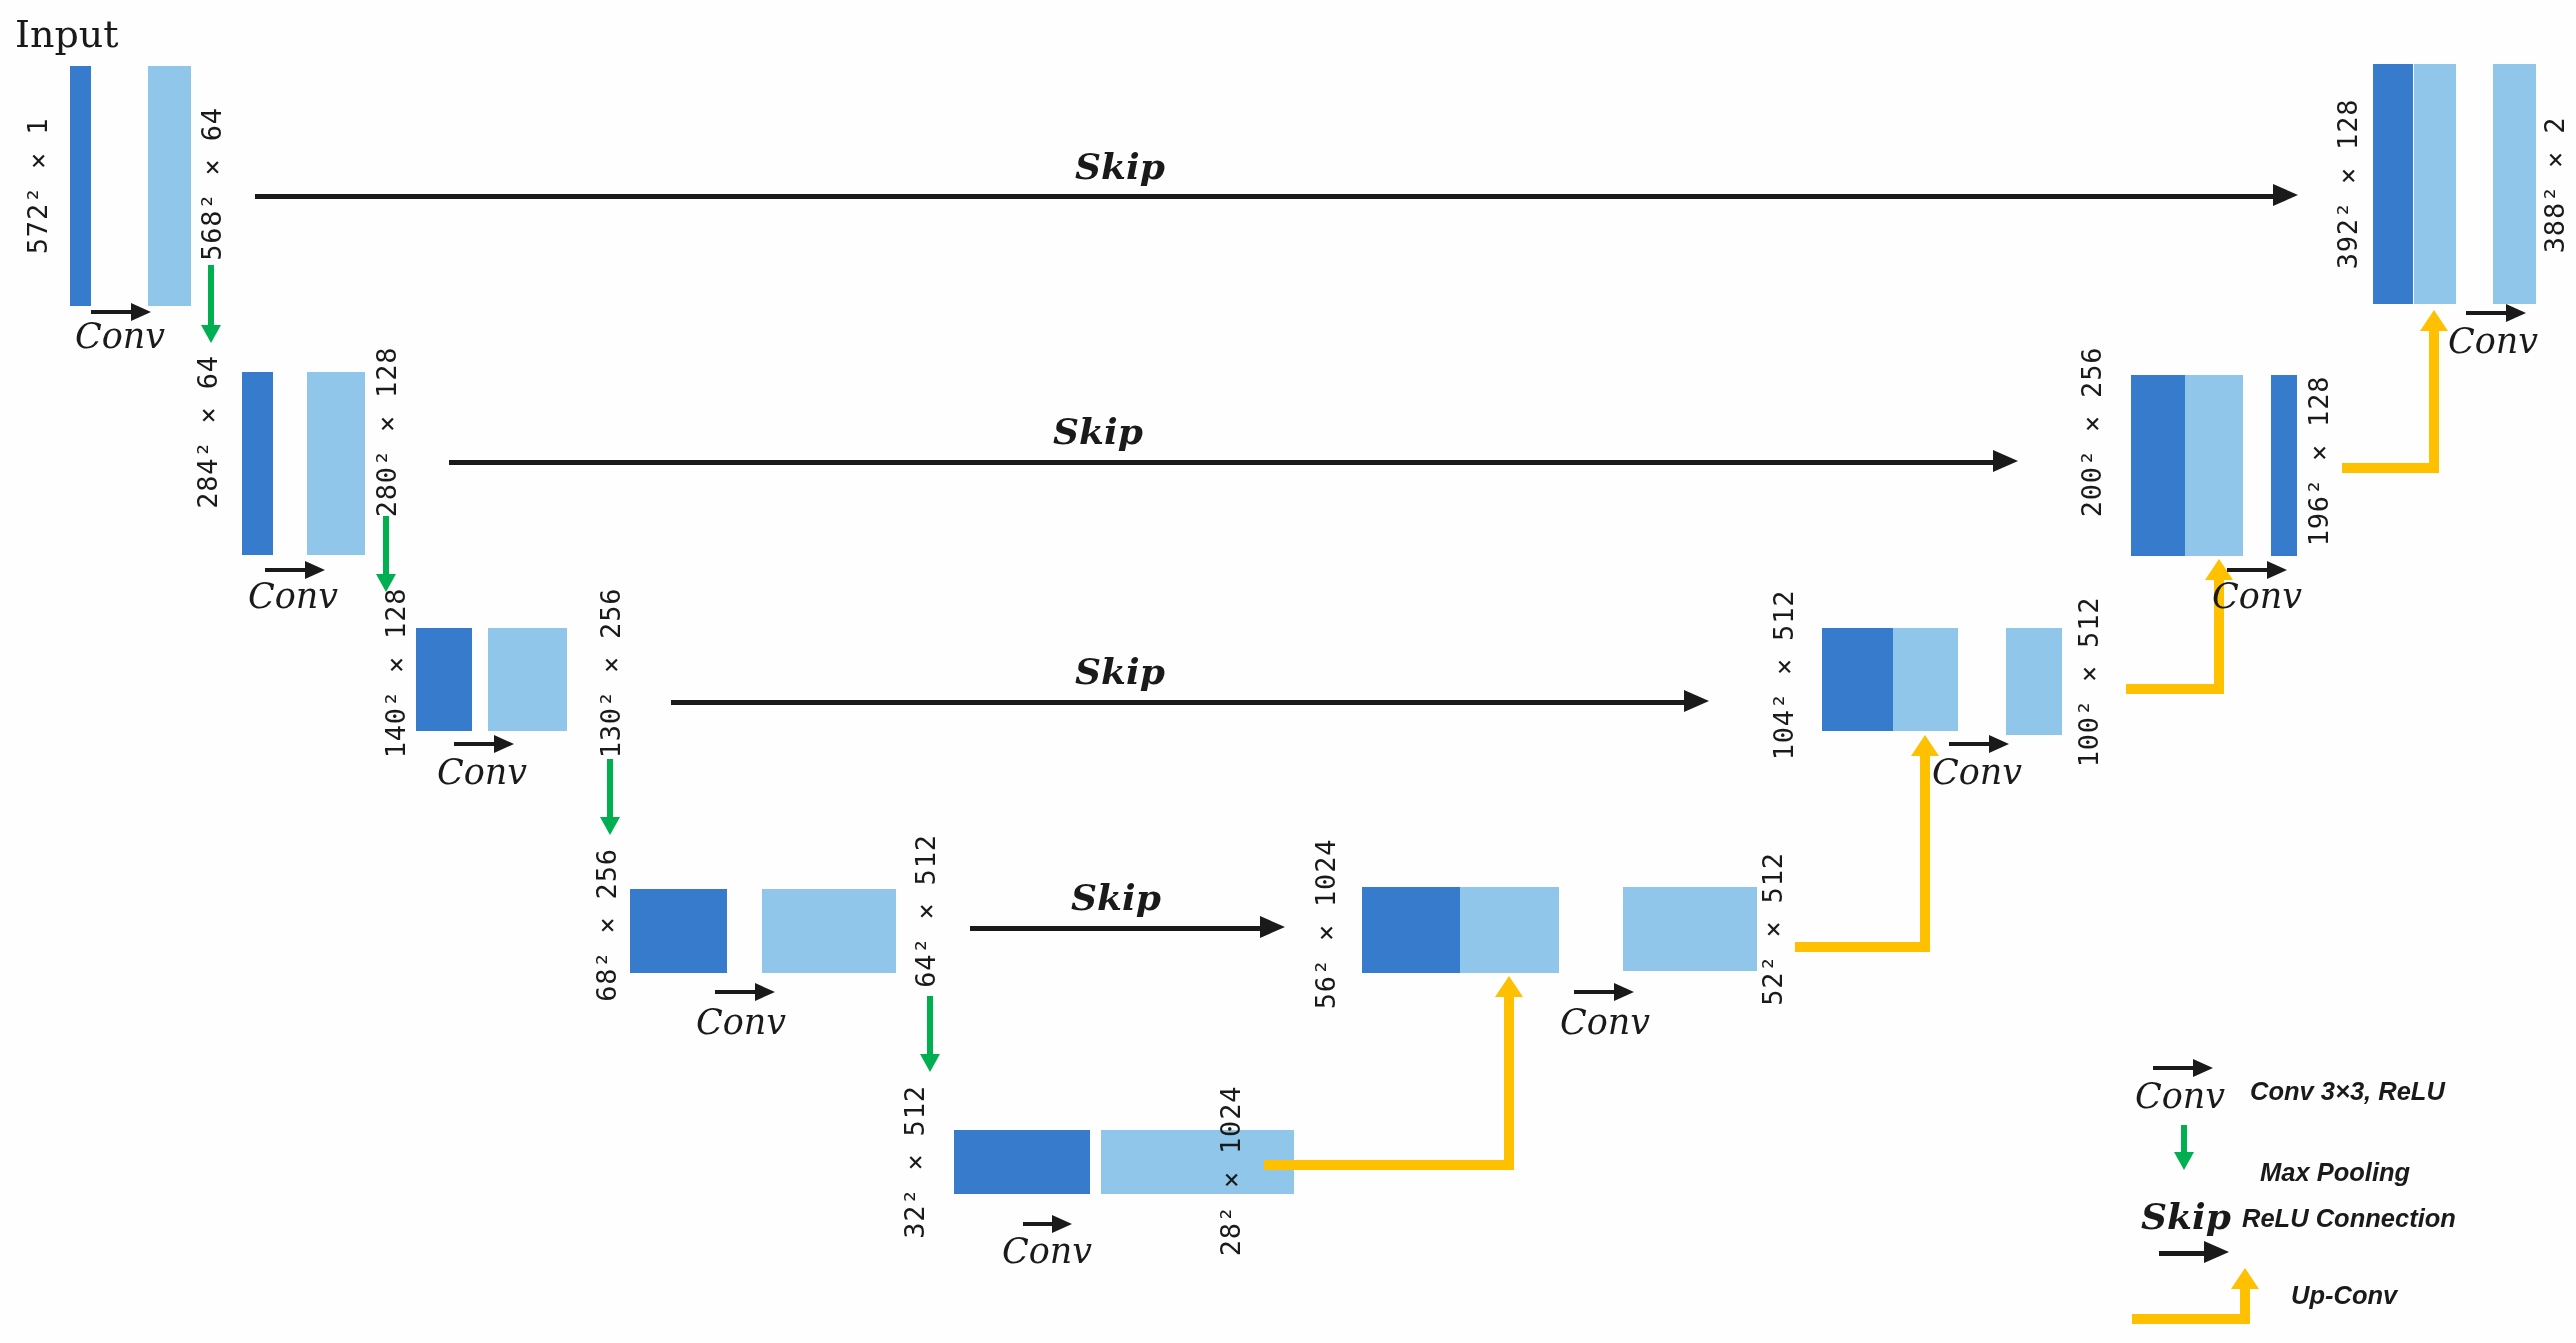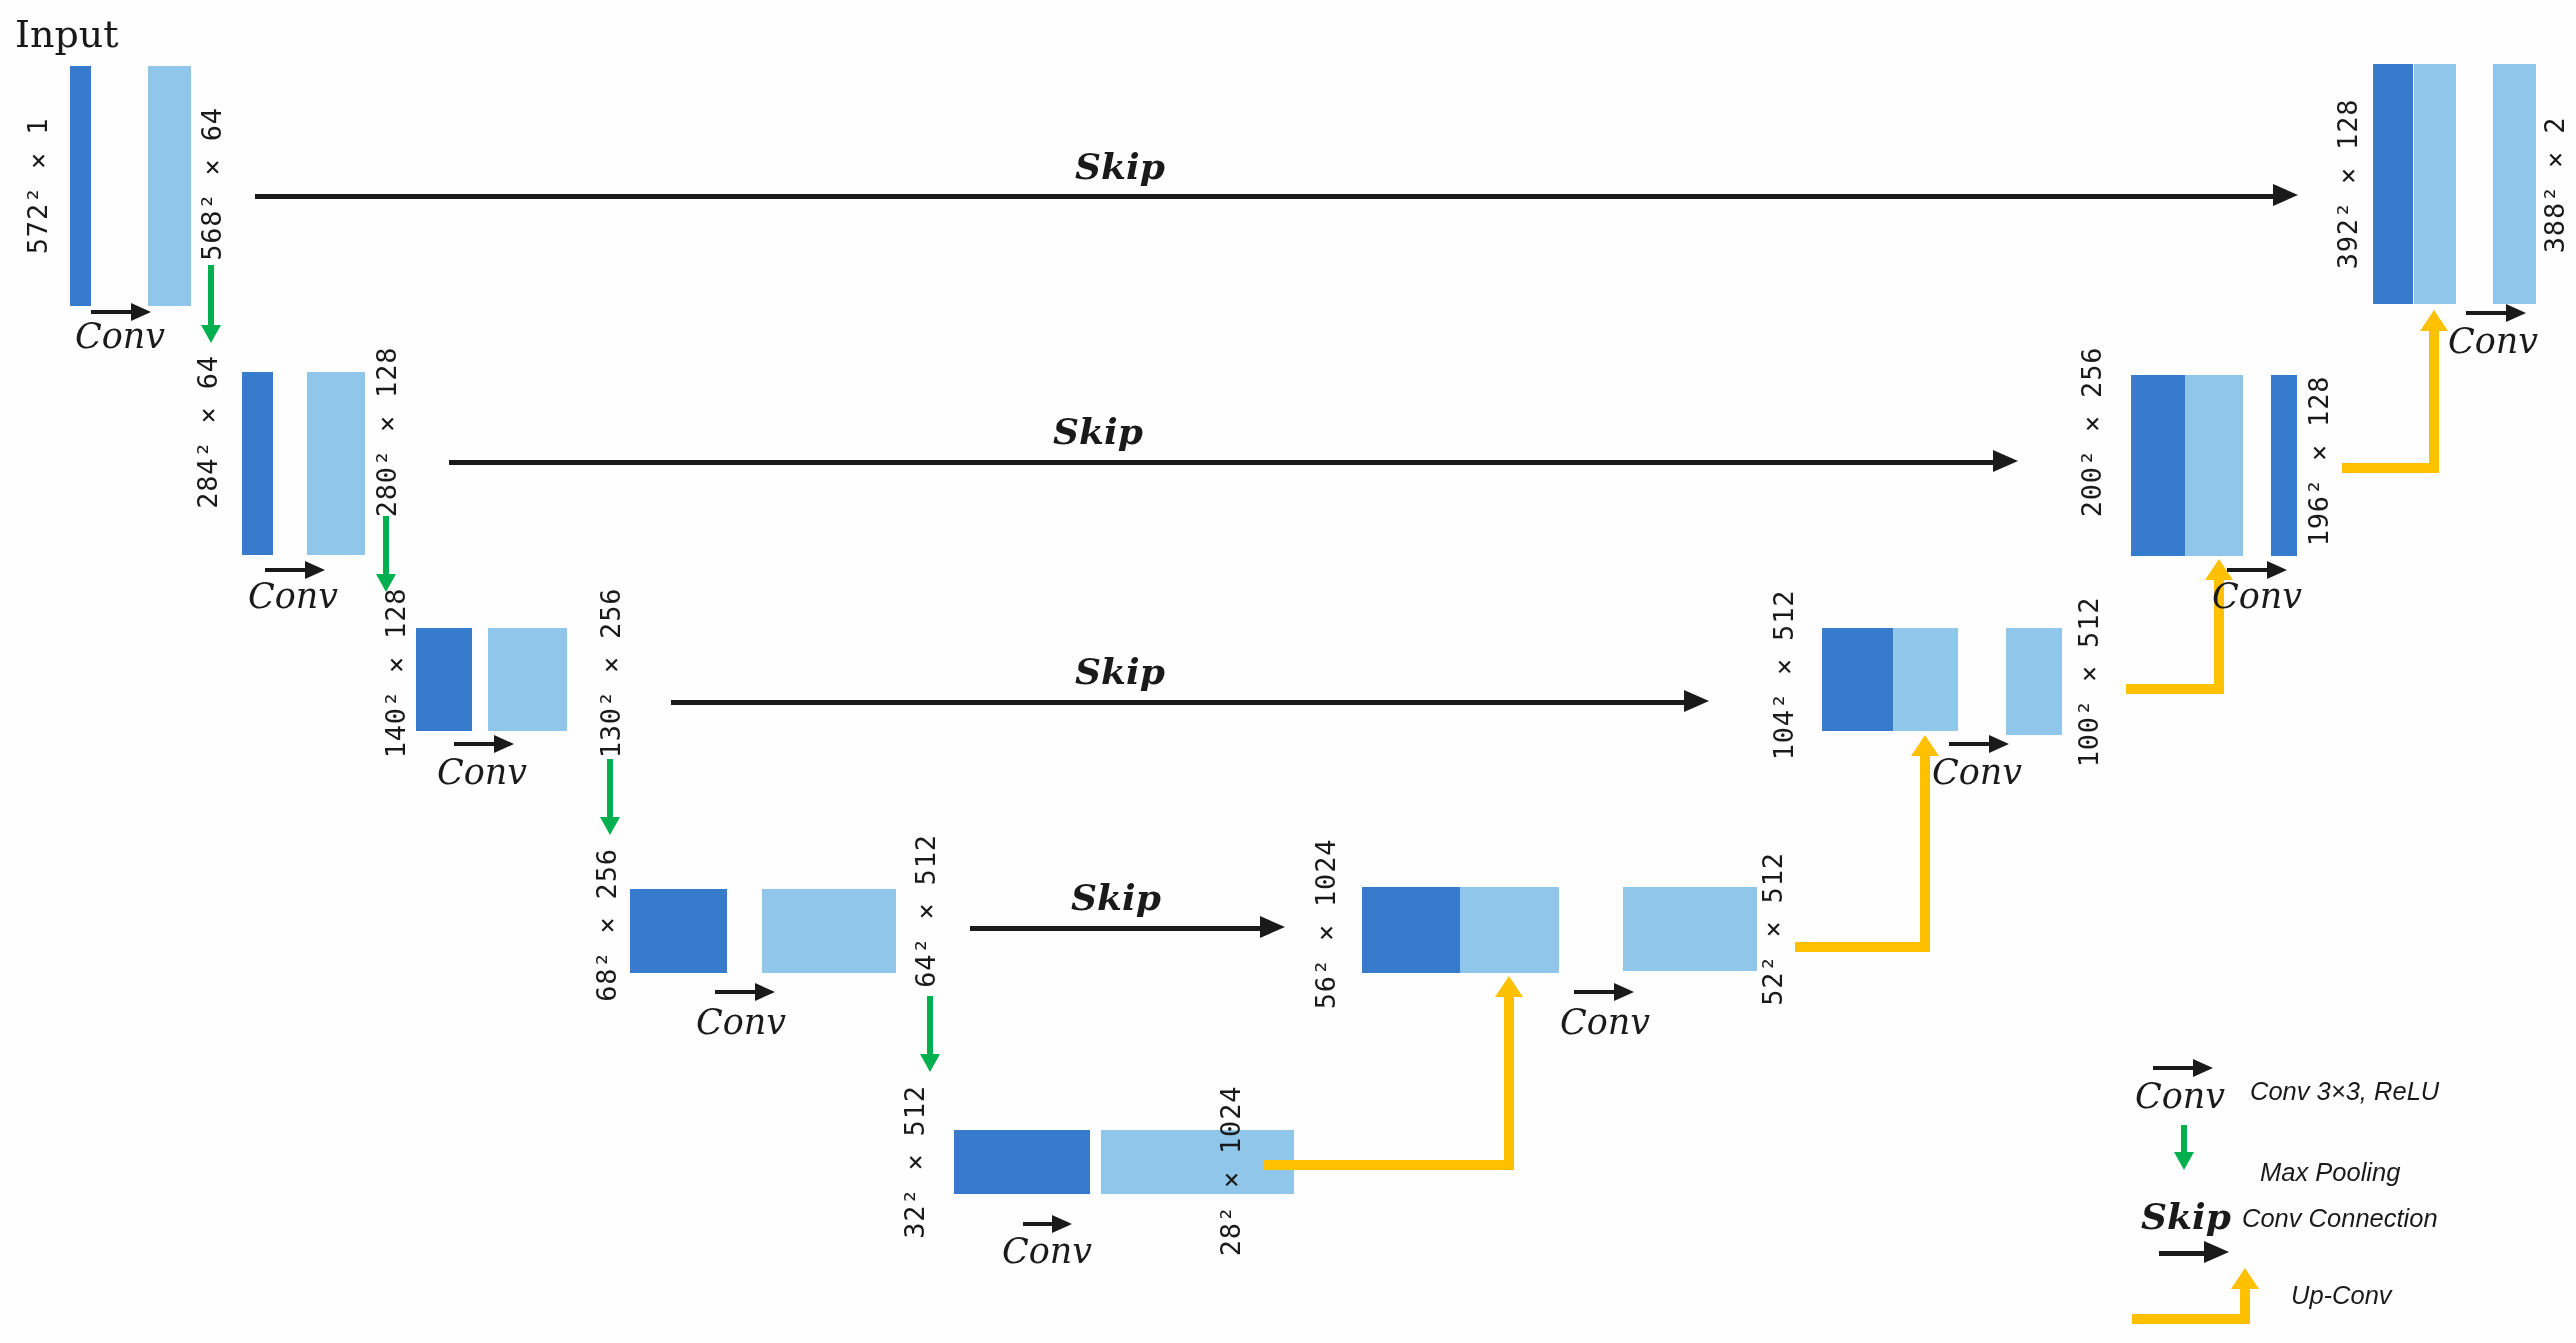--- a/index.html
+++ b/index.html
@@ -19,21 +19,21 @@
           font-size:27px;letter-spacing:0.8px;white-space:nowrap;
           transform:translate(-50%,-50%) rotate(-90deg);}
   .conv-text{position:absolute;font-family:"DejaVu Serif","Liberation Serif",serif;
           font-style:italic;font-size:35px;white-space:nowrap;transform:translate(-50%,-50%);}
   .skip-text{position:absolute;font-family:"DejaVu Serif","Liberation Serif",serif;
           font-style:italic;font-weight:bold;font-size:36px;white-space:nowrap;
           transform:translate(-50%,-50%);}
   .input-label{position:absolute;font-family:"DejaVu Serif","Liberation Serif",serif;
           font-size:38px;}
   .ldesc{position:absolute;font-family:"Liberation Sans",sans-serif;font-style:italic;
-          font-weight:normal;font-size:25.5px;white-space:nowrap;transform:translateY(-50%);}
+          font-weight:bold;font-size:25.5px;white-space:nowrap;transform:translateY(-50%);}
   
   .harrow{position:absolute;height:4.1px;background:var(--black);}
   .harrow::after{content:"";position:absolute;right:-19px;top:-7.4px;width:0;height:0;
           border-left:20px solid var(--black);
           border-top:9px solid transparent;border-bottom:9px solid transparent;}
   .harrow.big{height:5px;}
   .harrow.big::after{right:-24px;top:-10px;border-left:25px solid var(--black);
           border-top:11.5px solid transparent;border-bottom:11.5px solid transparent;}
   
   .varrow{position:absolute;width:5.8px;background:var(--green);}
@@ -151,20 +151,20 @@
 
   <div class="harrow" style="left:2153px;top:1066px;width:41px;"></div>
   <div class="conv-text" style="left:2180px;top:1096px;">Conv</div>
   <div class="ldesc" style="left:2250px;top:1091px;">Conv 3×3, ReLU</div>
 
   <div class="varrow" style="left:2181px;top:1125px;height:28px;"></div>
   <div class="ldesc" style="left:2260px;top:1172px;">Max Pooling</div>
 
   <div class="skip-text" style="left:2186px;top:1216px;">Skip</div>
   <div class="harrow big" style="left:2159px;top:1251px;width:46px;"></div>
-  <div class="ldesc" style="left:2242px;top:1218px;">Conv Connection</div>
+  <div class="ldesc" style="left:2242px;top:1218px;">ReLU Connection</div>
 
   <div class="elbow" style="left:2132px;top:1289px;width:108px;height:25px;"></div>
   <div class="uphead" style="left:2231px;top:1268px;"></div>
   <div class="ldesc" style="left:2291px;top:1295px;">Up-Conv</div>
 
 </div>
 
 
 </body></html>

